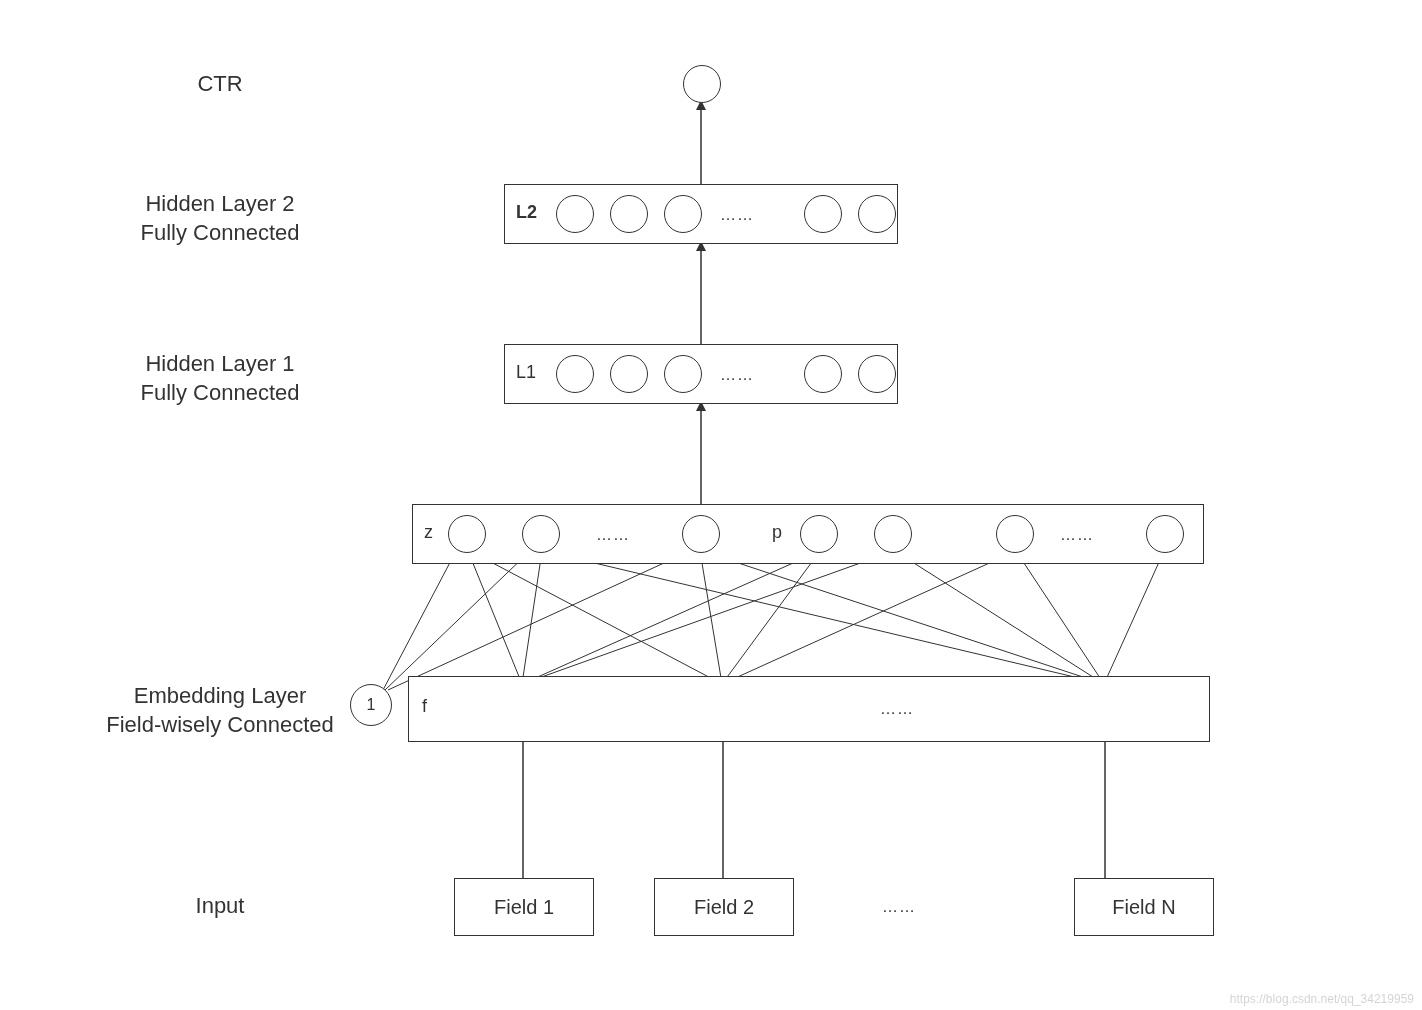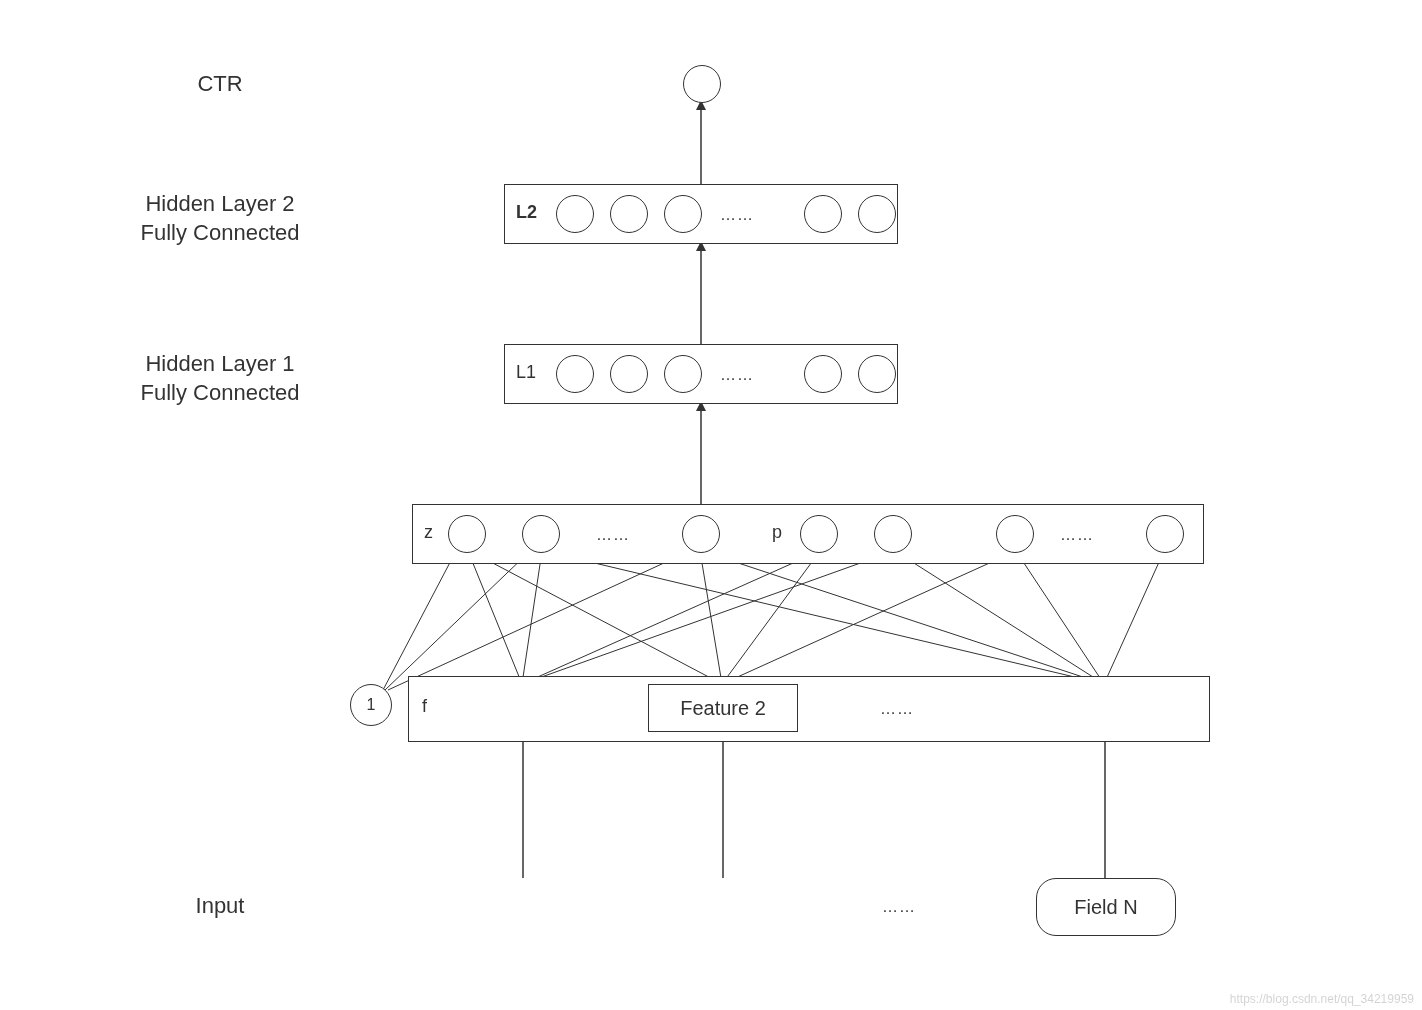--- a/index.html
+++ b/index.html
@@ -55,20 +55,22 @@
     <line x1="523" y1="878" x2="523" y2="732" stroke="#333" stroke-width="1.5" marker-end="url(#ah)"></line>
     <line x1="723" y1="878" x2="723" y2="732" stroke="#333" stroke-width="1.5" marker-end="url(#ah)"></line>
     <line x1="1105" y1="878" x2="1105" y2="732" stroke="#333" stroke-width="1.5" marker-end="url(#ah)"></line>
   </svg>
 
   <div class="label" style="left:160px;top:70px;width:120px;font-weight:500;">CTR</div>
   <div class="label" style="left:100px;top:190px;width:240px;white-space:pre-line;">Hidden Layer 2
 Fully Connected</div>
   <div class="label" style="left:100px;top:350px;width:240px;white-space:pre-line;">Hidden Layer 1
 Fully Connected</div>
+  <div class="label" style="left:70px;top:682px;width:300px;white-space:pre-line;">Embedding Layer
+Field-wisely Connected</div>
   <div class="label" style="left:140px;top:892px;width:160px;">Input</div>
 
   <div class="circ" style="left:683px;top:65px;width:36px;height:36px;"></div>
 
   <div class="box" style="left:504px;top:184px;width:392px;height:58px;"></div>
   <div class="tiny" style="left:516px;top:202px;font-weight:bold;">L2</div>
   <div class="circ" style="left:556px;top:195px;width:36px;height:36px;"></div>
   <div class="circ" style="left:610px;top:195px;width:36px;height:36px;"></div>
   <div class="circ" style="left:664px;top:195px;width:36px;height:36px;"></div>
   <div class="dots" style="left:720px;top:206px;">……</div>
@@ -96,24 +98,27 @@
   <div class="circ" style="left:996px;top:515px;width:36px;height:36px;"></div>
   <div class="dots" style="left:1060px;top:526px;">……</div>
   <div class="circ" style="left:1146px;top:515px;width:36px;height:36px;"></div>
 
   <div class="circ" style="left:350px;top:684px;width:40px;height:40px;display:flex;align-items:center;justify-content:center;">
       <span>1</span>
     </div>
 
   <div class="box" style="left:408px;top:676px;width:800px;height:64px;"></div>
   <div class="tiny" style="left:422px;top:696px;">f</div>
-  <div class="feat" style="left:648px;top:684px;width:148px;height:46px;">
-      <span>Feature 2</span>
-    </div>
   <div class="dots" style="left:880px;top:700px;">……</div>
 
+  <div class="field" style="left:454px;top:878px;width:138px;height:56px;">
+      <span>Field 1</span>
+    </div>
+  <div class="field" style="left:654px;top:878px;width:138px;height:56px;">
+      <span>Field 2</span>
+    </div>
   <div class="dots" style="left:882px;top:898px;">……</div>
-  <div class="field" style="left:1036px;top:878px;width:138px;height:56px;border-radius:20px;">
+  <div class="field" style="left:1074px;top:878px;width:138px;height:56px;">
       <span>Field N</span>
     </div>
 
   <div class="wm">https://blog.csdn.net/qq_34219959</div>
 </div>
 
 </body></html>

